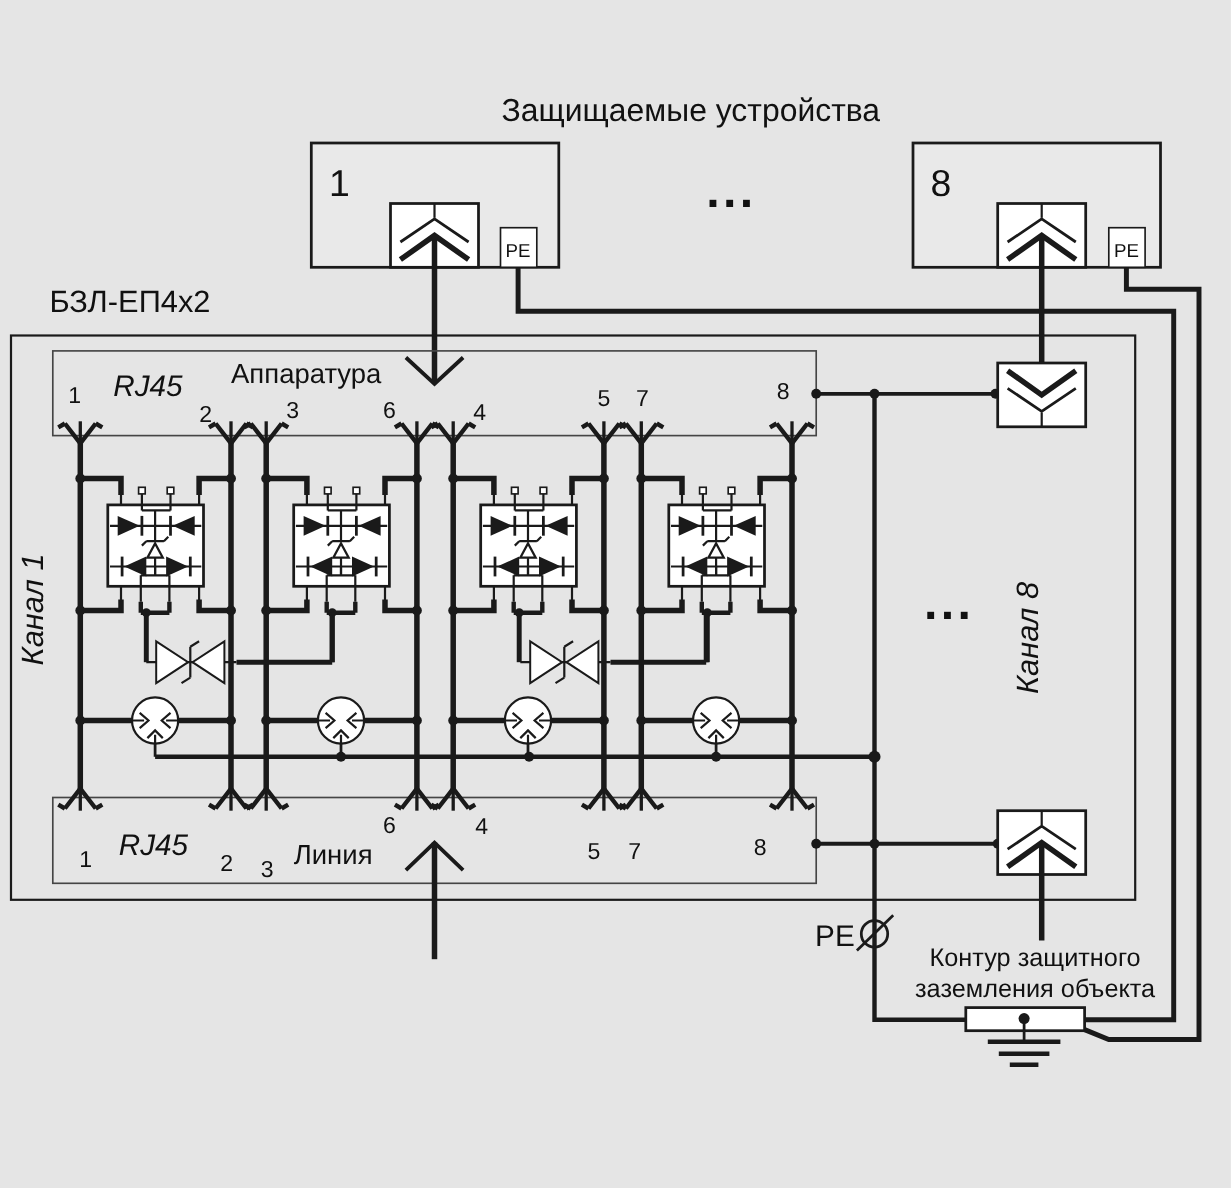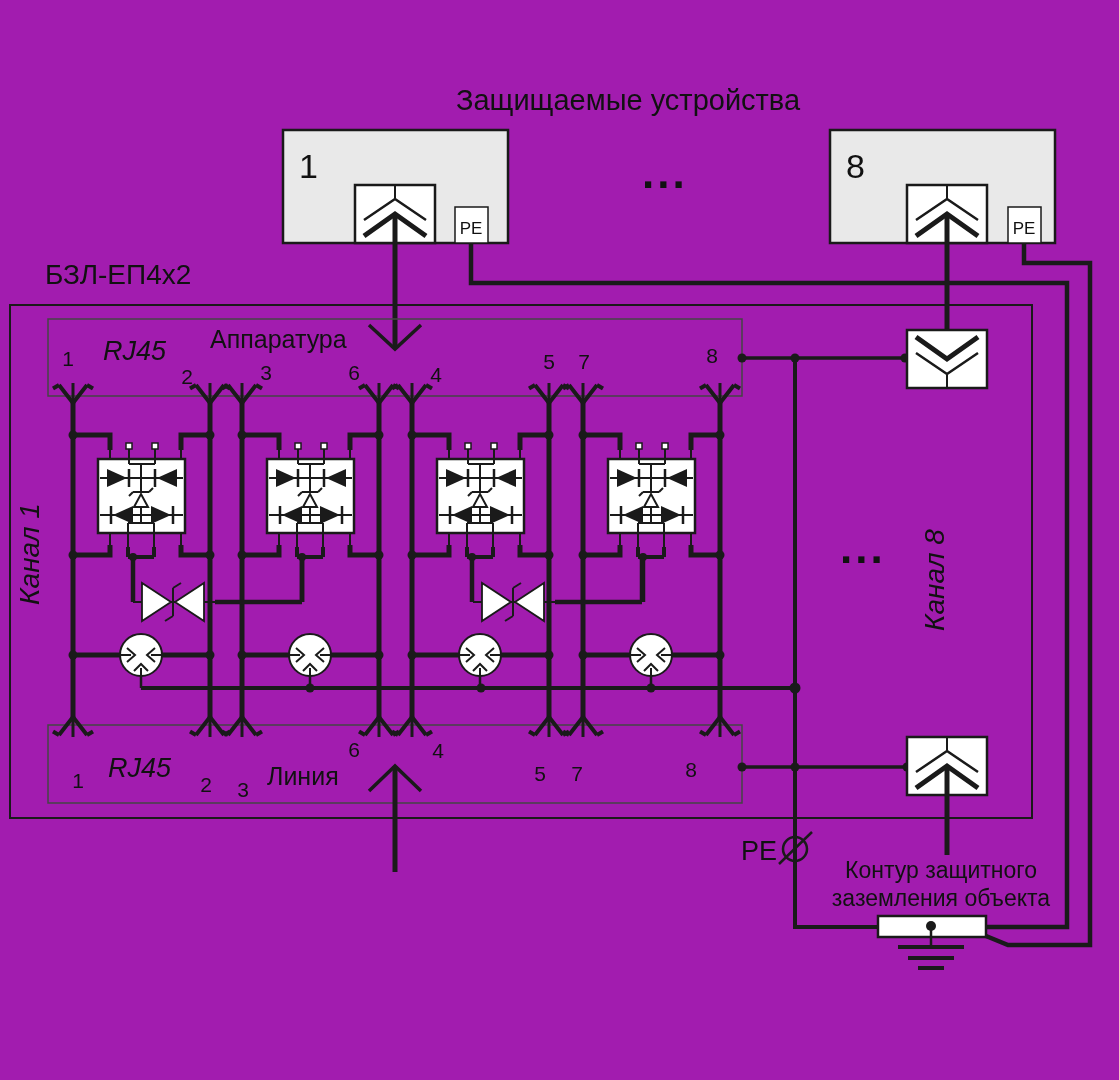--- a/index.html
+++ b/index.html
@@ -1,16 +1,16 @@
 <!DOCTYPE html>
 <html><head>
 <meta charset="utf-8">
 <style>
   html,body{margin:0;padding:0;background:#fff;}
-  .stage{width:1119px;height:1080px;background:#a21caf;position:relative;overflow:hidden;}
+  .stage{width:1119px;height:1080px;background:#e5e5e5;position:relative;overflow:hidden;}
   svg{display:block;}
   .ln{stroke:#1a1a1a;fill:none;}
   .w15{stroke-width:1.5;} .w18{stroke-width:1.8;} .w2{stroke-width:2;}
   .w25{stroke-width:2.5;} .w3{stroke-width:3;} .w35{stroke-width:3.5;}
   .w4{stroke-width:4;} .w45{stroke-width:4.5;} .w5{stroke-width:5;}
   .thin-box{stroke:#454545;fill:none;}
   .solid{fill:#1a1a1a;stroke:none;}
   .dot{fill:#1a1a1a;stroke:none;}
   .wht{fill:#ffffff;}
   .dev{fill:#e9e9e9;stroke:#1a1a1a;}

